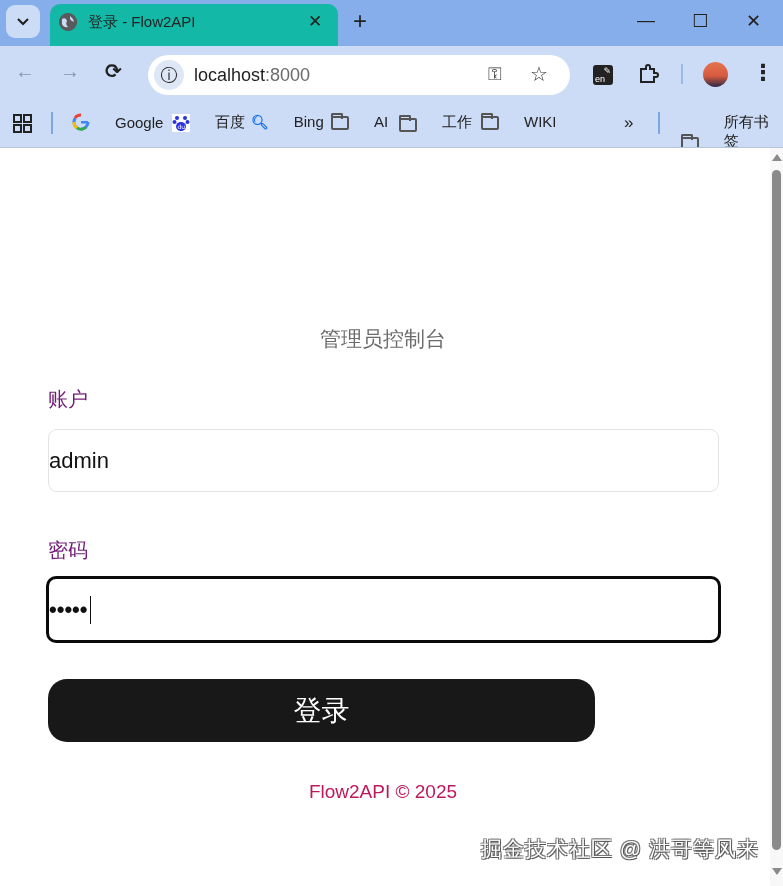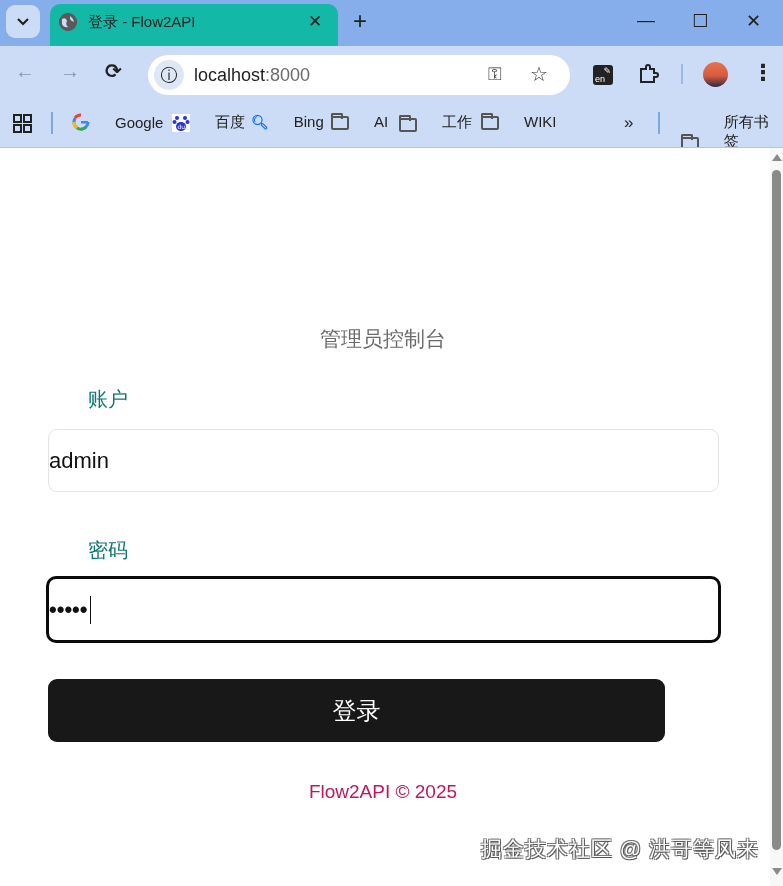--- a/index.html
+++ b/index.html
@@ -22,26 +22,26 @@
   .omni-icon { position: absolute; top: 9px; font-size: 18px; color: #333; }
   .bookmarks { position: absolute; left: 0; top: 100px; width: 783px; height: 47px; }
   .bm { position: absolute; top: 13px; font-size: 15px; color: #222; display: flex; align-items: flex-end; gap: 25px; }
   .folder { width: 18px; height: 14px; border: 2px solid #555; border-radius: 2px; position: relative; }
   .folder::before { content: ""; position: absolute; left: -2px; top: -5px; width: 8px; height: 4px; border: 2px solid #555; border-bottom: none; border-radius: 2px 2px 0 0; }
   .sep { position: absolute; top: 12px; width: 2px; height: 22px; background: #7ea6e0; }
   .chrome-border { position: absolute; left: 0; top: 147px; width: 783px; height: 1px; background: #b8c4d8; }
   .page { position: absolute; left: 0; top: 148px; width: 770px; height: 738px; background: #ffffff; }
   .title { position: absolute; left: 0; width: 766px; top: 73px; text-align: center; font-size: 60px; font-weight: bold; color: #0a0a0a; letter-spacing: -0.5px; }
   .subtitle { position: absolute; left: 0; width: 766px; top: 150px; text-align: center; font-size: 21px; color: #6b6b6b; margin-top: 27px; }
-  .label { position: absolute; left: 48px; font-size: 20px; color: #0f766e; margin-left: 40px; }
+  .label { position: absolute; left: 48px; font-size: 20px; color: #701a75; }
   .input { position: absolute; left: 48px; width: 671px; height: 63px; border: 1px solid #e3e3e3; border-radius: 9px; background: #fff; font-size: 22px; color: #111; display: flex; align-items: center; }
   .input.focused { left: 46px; width: 675px; height: 67px; border: 3px solid #0a0a0a; border-radius: 10px; }
   .caret { display: inline-block; width: 1px; height: 28px; background: #111; margin-left: 2px; }
   .pw-dots { font-size: 22px; letter-spacing: 0px; font-weight: bold; }
-  .submit { position: absolute; left: 48px; top: 531px; width: 617px; height: 63px; border-radius: 9px; background: #181818; color: #fff; font-size: 24px; display: flex; align-items: center; justify-content: center; border: none; }
+  .submit { position: absolute; left: 48px; top: 531px; width: 547px; height: 63px; border-radius: 19px; background: #181818; color: #fff; font-size: 28px; display: flex; align-items: center; justify-content: center; border: none; }
   .footer { position: absolute; left: 0; width: 766px; top: 633px; text-align: center; font-size: 19px; color: #be185d; }
   .watermark { position: absolute; right: 24px; top: 835px; font-size: 21px; color: #ffffff; text-shadow: 1px 1px 0 #555, -1px -1px 0 #777, 1px -1px 0 #777, -1px 1px 0 #777; letter-spacing: 1px; }
   .scrollbar { position: absolute; left: 770px; top: 148px; width: 13px; height: 738px; background: #f8f8f8; }
   .scroll-up { position: absolute; left: 2px; top: 6px; width: 0; height: 0; border-left: 5px solid transparent; border-right: 5px solid transparent; border-bottom: 7px solid #8a8a8a; }
   .scroll-thumb { position: absolute; left: 2px; top: 22px; width: 9px; height: 680px; background: #8a8a8a; border-radius: 5px; }
   .scroll-down { position: absolute; left: 2px; top: 720px; width: 0; height: 0; border-left: 5px solid transparent; border-right: 5px solid transparent; border-top: 7px solid #8a8a8a; }
 </style>
 </head>
 <body>
 

